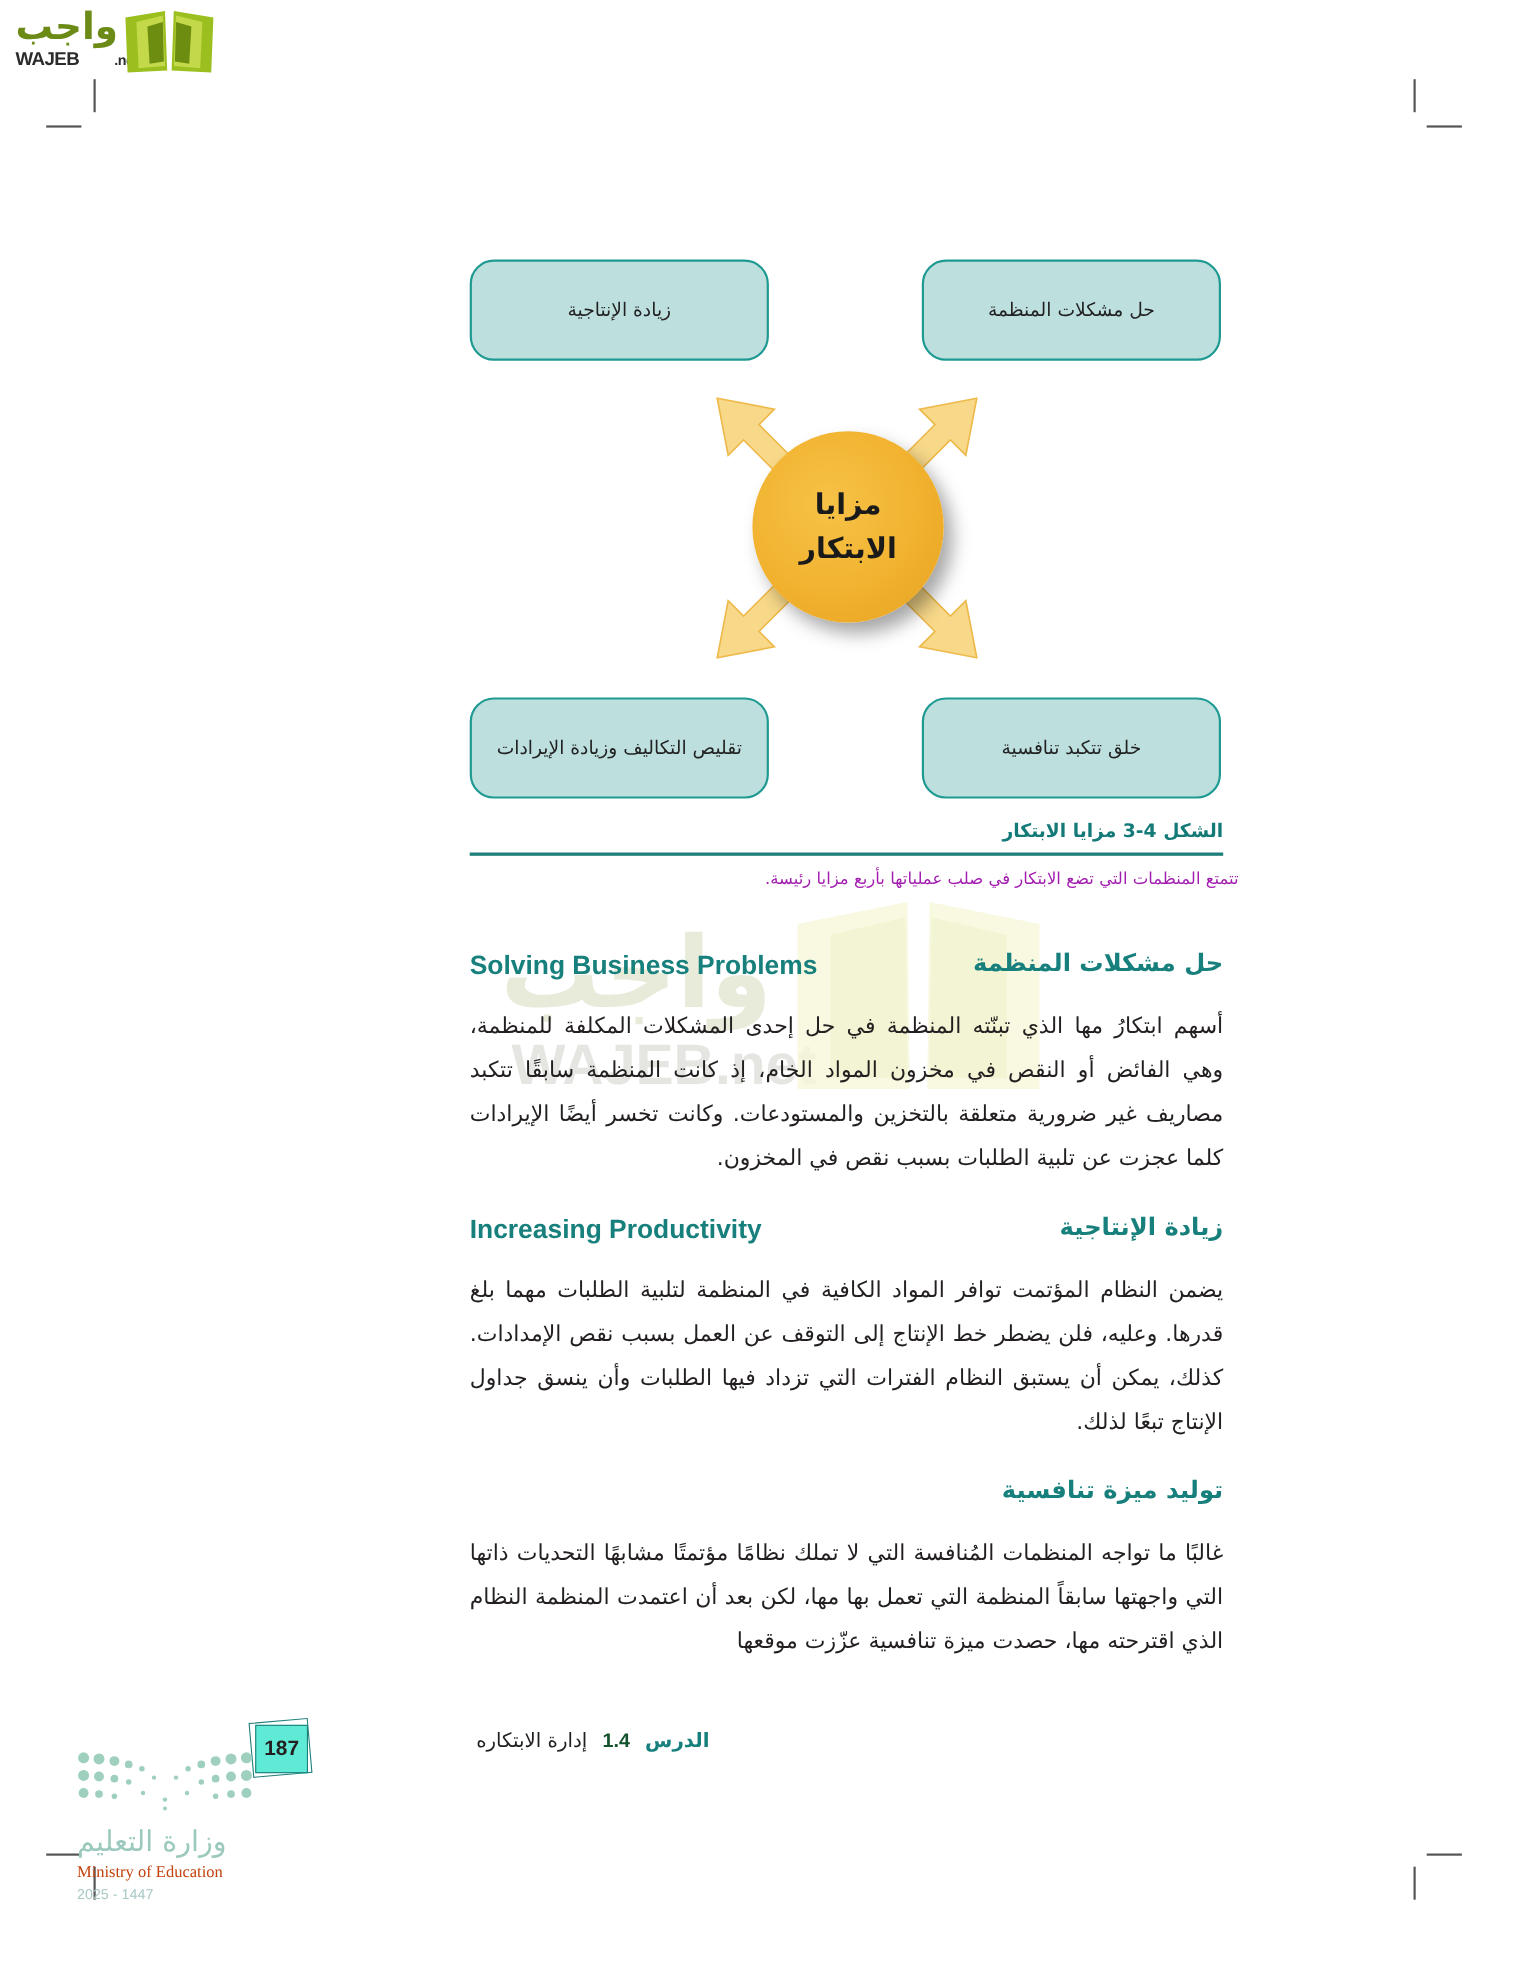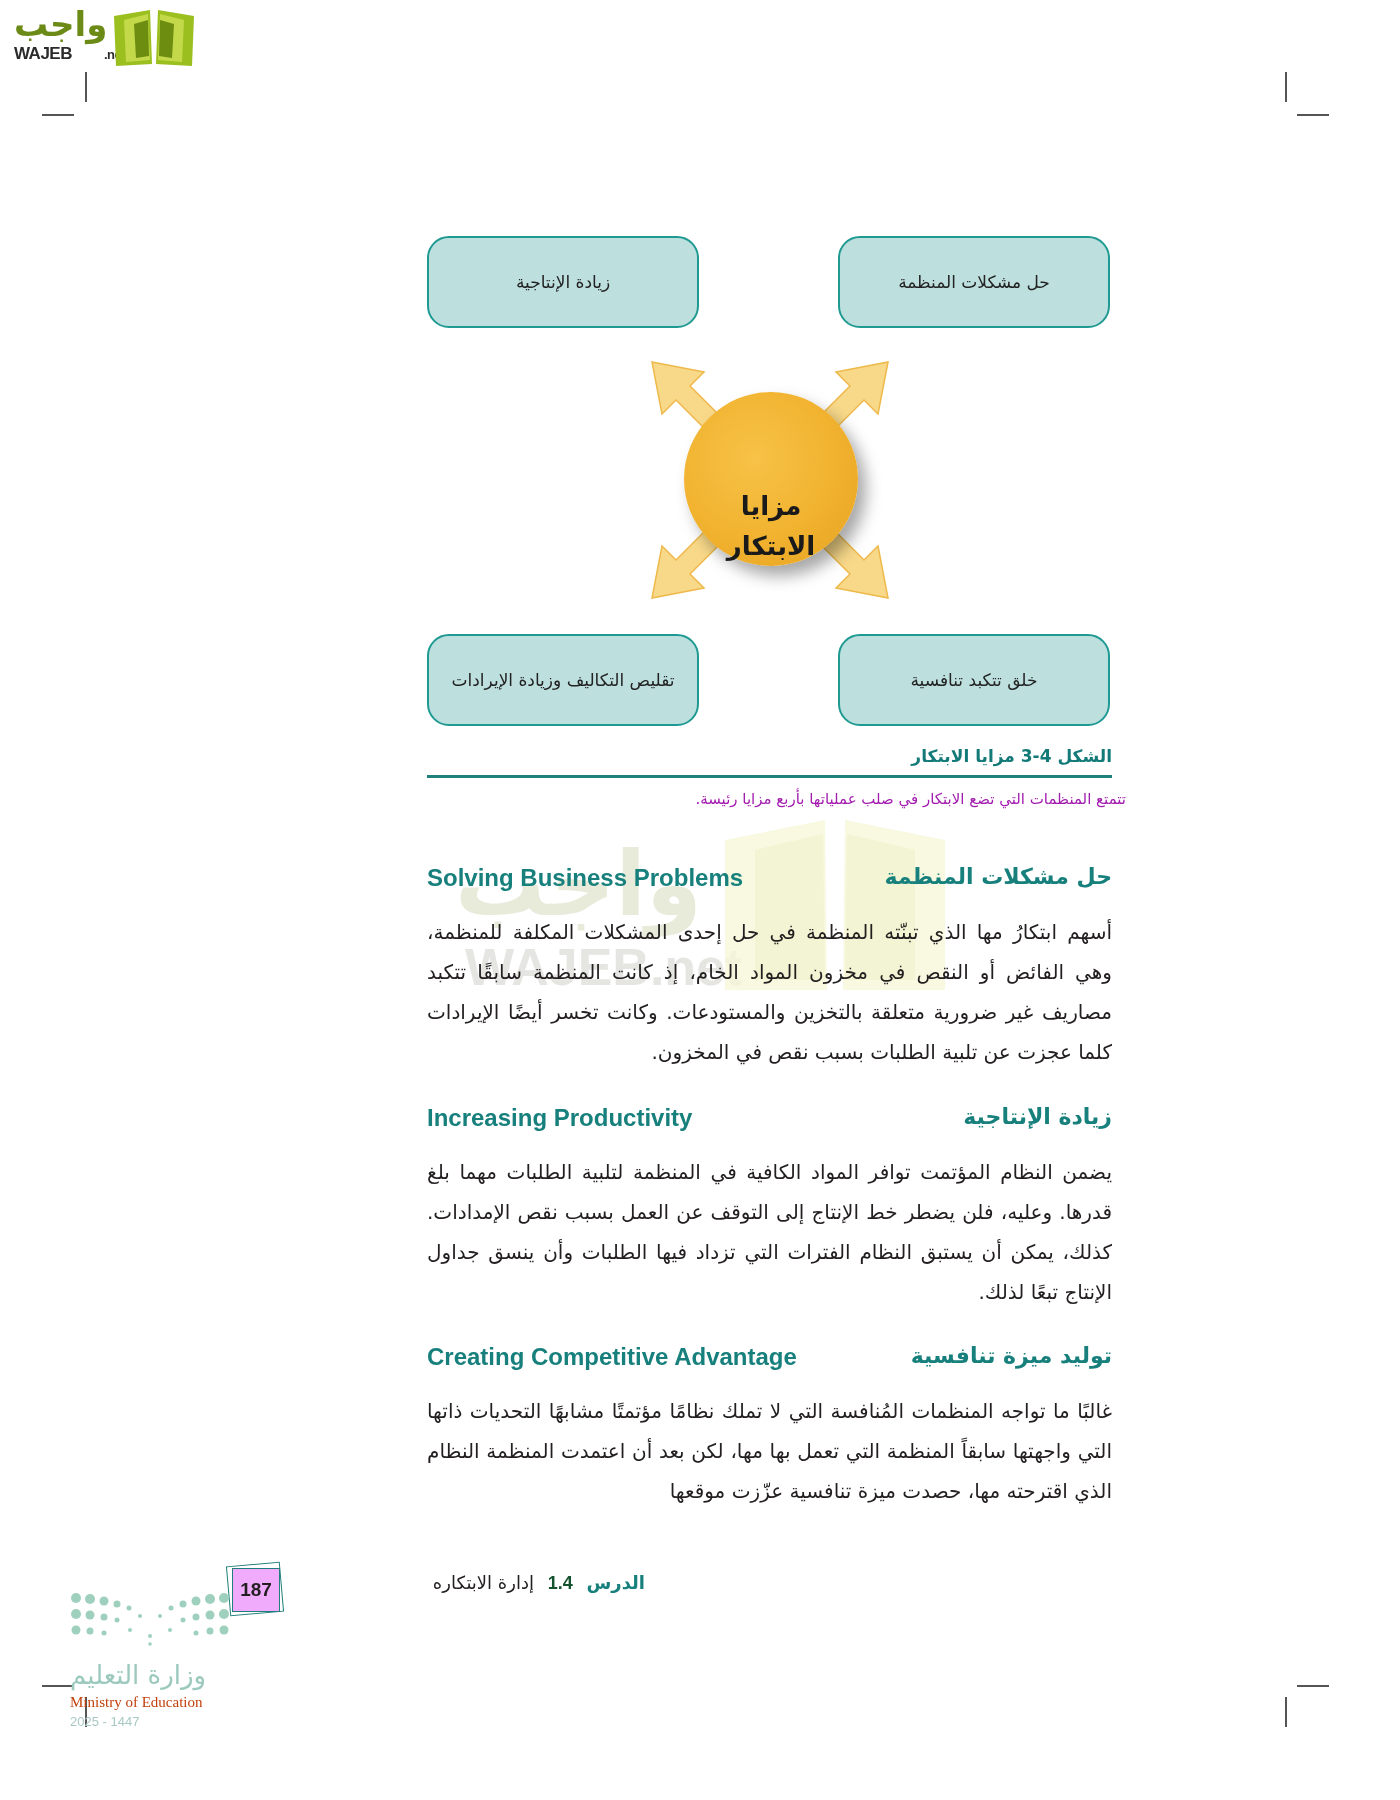--- a/index.html
+++ b/index.html
@@ -27,21 +27,21 @@
     background:#bde0df; border:2px solid #1f9a92; border-radius:22px;
     display:flex; align-items:center; justify-content:center;
     font-size:17px; color:#222; direction:rtl;
     box-sizing:border-box;
   }
   .hub {
     position:absolute; left:684px; top:392px; width:174px; height:174px;
     border-radius:50%;
     background:radial-gradient(circle at 40% 38%, #f7c247 0%, #f1b22f 55%, #e5a21f 100%);
     box-shadow:8px 10px 16px rgba(0,0,0,0.35);
-    display:flex; flex-direction:column; align-items:center; justify-content:flex-end;
+    display:flex; flex-direction:column; align-items:center; justify-content:center;
     font-weight:bold; font-size:26px; color:#1a1a1a; line-height:40px; direction:rtl;
   }
   .arrows { position:absolute; left:640px; top:350px; width:260px; height:260px; }
 
   
   .fig-title { position:absolute; right:288px; top:746px; font-weight:bold; font-size:17px; color:#147a78; direction:rtl; }
   .fig-rule { position:absolute; left:427px; top:775px; width:685px; height:3px; background:#1f7f7b; }
   .fig-desc { position:absolute; right:274px; top:790px; font-size:15px; color:#a21caf; direction:rtl; }
 
   
@@ -51,21 +51,21 @@
   .sec-head { position:absolute; left:427px; width:685px; height:34px; }
   .sec-en { position:absolute; left:0; top:0; font-family:"Liberation Sans", sans-serif; font-weight:bold; font-size:24px; color:#17807c; }
   .sec-ar { position:absolute; right:0; top:0; font-weight:bold; font-size:22px; color:#17807c; direction:rtl; }
   .para {
     position:absolute; left:427px; width:685px;
     direction:rtl; text-align:justify; text-align-last:right;
     font-size:20px; line-height:40px; color:#231f20;
   }
 
   
-  .page-num { position:absolute; left:232px; top:1568px; width:46px; height:42px; border:1.5px solid #1f7f7b; display:flex; align-items:center; justify-content:center; font-family:"Liberation Sans", sans-serif; font-weight:bold; font-size:19px; background:#f0abfc; }
+  .page-num { position:absolute; left:232px; top:1568px; width:46px; height:42px; border:1.5px solid #1f7f7b; display:flex; align-items:center; justify-content:center; font-family:"Liberation Sans", sans-serif; font-weight:bold; font-size:19px; background:#5eead4; }
   .page-num-frame { position:absolute; left:228px; top:1564px; width:52px; height:48px; border:1.5px solid #1f7f7b; transform:rotate(-5deg); }
   .lesson { position:absolute; right:755px; top:1572px; direction:rtl; font-size:18px; }
   .lesson .lbl { font-weight:bold; color:#17807c; }
   .lesson .num { font-family:"Liberation Sans", sans-serif; font-weight:bold; color:#14532d; margin:0 8px; }
   .moe-dots { position:absolute; left:70px; top:1590px; width:160px; height:58px; }
   .moe-ar { position:absolute; left:70px; top:1660px; font-size:26px; color:#9cc9bd; direction:rtl; }
   .moe-en { position:absolute; left:70px; top:1694px; font-family:Liberation Serif, serif; font-size:15px; color:#c2410c; }
   .moe-yr { position:absolute; left:70px; top:1714px; font-family:"Liberation Sans", sans-serif; font-size:13px; color:#a8c8c4; }
 </style>
 </head>
@@ -145,21 +145,20 @@
 </div>
 <div class="para" style="top:912px;">أسهم ابتكارُ مها الذي تبنّته المنظمة في حل إحدى المشكلات المكلفة للمنظمة، وهي الفائض أو النقص في مخزون المواد الخام، إذ كانت المنظمة سابقًا تتكبد مصاريف غير ضرورية متعلقة بالتخزين والمستودعات. وكانت تخسر أيضًا الإيرادات كلما عجزت عن تلبية الطلبات بسبب نقص في المخزون.</div>
 
 <div class="sec-head" style="top:1104px;">
   <span class="sec-en">Increasing Productivity</span>
   <span class="sec-ar">زيادة الإنتاجية</span>
 </div>
 <div class="para" style="top:1152px;">يضمن النظام المؤتمت توافر المواد الكافية في المنظمة لتلبية الطلبات مهما بلغ قدرها. وعليه، فلن يضطر خط الإنتاج إلى التوقف عن العمل بسبب نقص الإمدادات. كذلك، يمكن أن يستبق النظام الفترات التي تزداد فيها الطلبات وأن ينسق جداول الإنتاج تبعًا لذلك.</div>
 
 <div class="sec-head" style="top:1343px;">
-  <span class="sec-en">Creating Competitive Advantage</span>
   <span class="sec-ar">توليد ميزة تنافسية</span>
 </div>
 <div class="para" style="top:1391px;">غالبًا ما تواجه المنظمات المُنافسة التي لا تملك نظامًا مؤتمتًا مشابهًا التحديات ذاتها التي واجهتها سابقاً المنظمة التي تعمل بها مها، لكن بعد أن اعتمدت المنظمة النظام الذي اقترحته مها، حصدت ميزة تنافسية عزّزت موقعها</div>
 
 <div class="page-num-frame"></div>
 <div class="page-num">187</div>
 
 <div class="lesson">
   <span class="lbl">الدرس</span>
   <span class="num">1.4</span>

